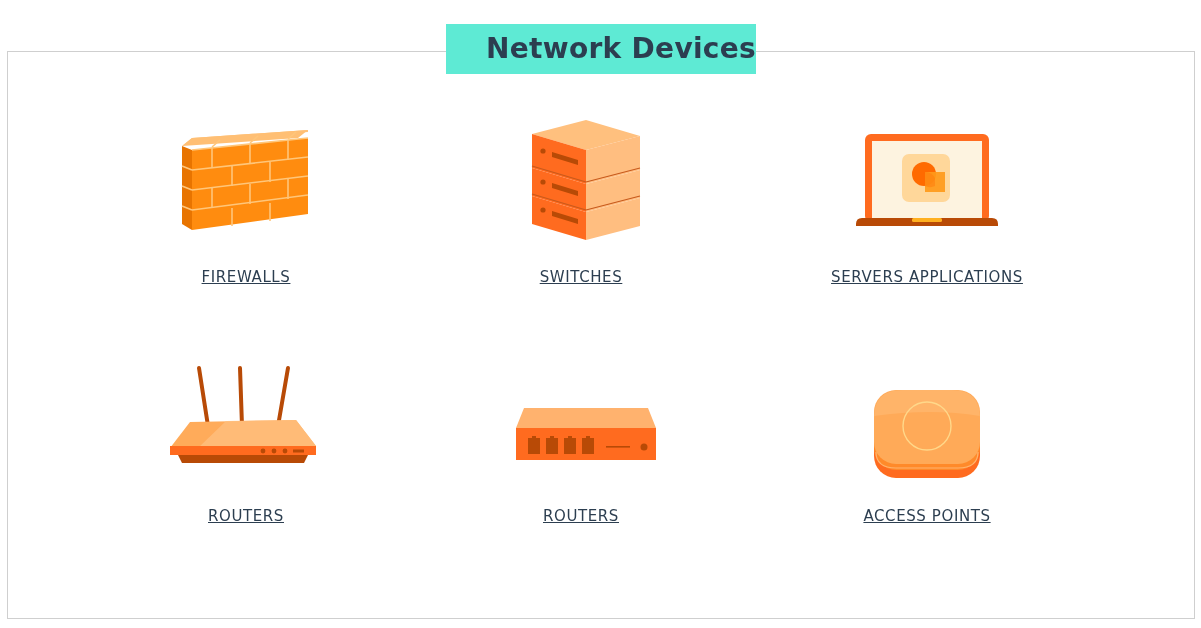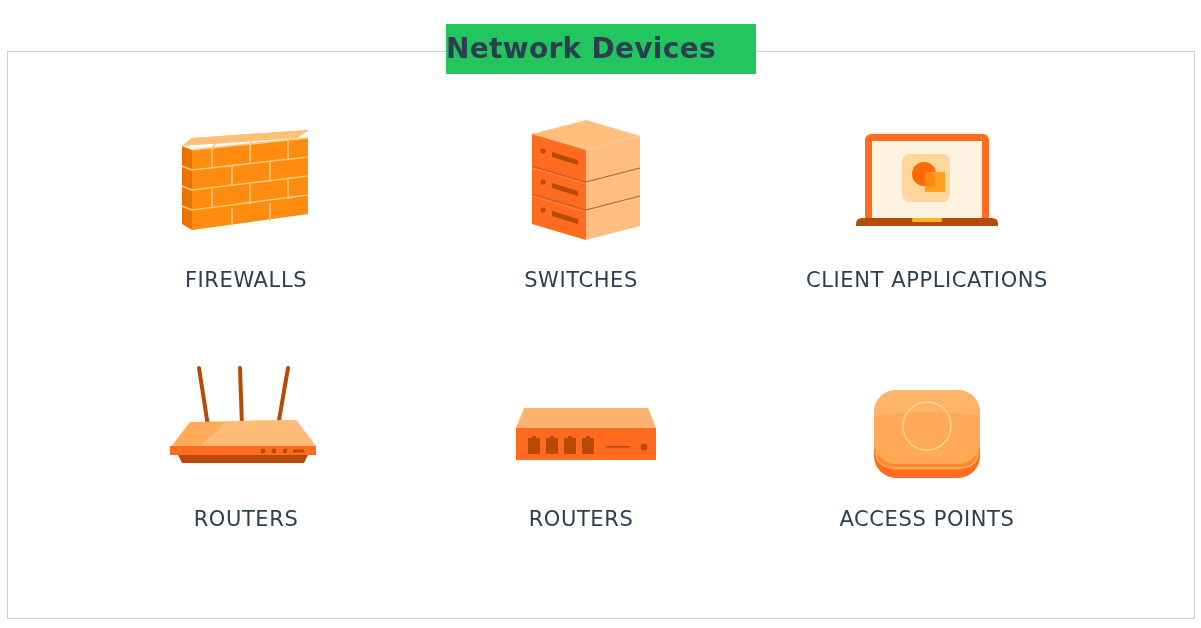--- a/index.html
+++ b/index.html
@@ -3,31 +3,31 @@
   <meta charset="utf-8">
   <style>
     html, body { margin: 0; padding: 0; background: #ffffff; }
     body { width: 1201px; height: 628px; position: relative; overflow: hidden; font-family: "Liberation Sans", "DejaVu Sans", sans-serif; }
     .frame {
       position: absolute; left: 7px; top: 51px; width: 1186px; height: 566px;
       border: 1px solid #cfcfcf; box-sizing: content-box;
     }
     .title-wrap {
       position: absolute; left: 446px; top: 24px; width: 310px; height: 50px;
-      background: #22c55e; text-align: left;
+      background: #5eead4; text-align: right;
     }
     .title {
       font-family: "DejaVu Sans", "Liberation Sans", sans-serif;
       font-weight: bold; font-size: 28px; color: #2c3e50; line-height: 50px; letter-spacing: 0.3px;
     }
     .icon { position: absolute; }
     .label {
       position: absolute; width: 300px; text-align: center;
       font-family: "DejaVu Sans", "Liberation Sans", sans-serif;
-      font-size: 21px; color: #2c3e50; letter-spacing: 0.6px;
+      font-size: 15px; color: #2c3e50; letter-spacing: 0.6px; text-decoration: underline;
     }
   </style>
 </head>
 <body>
 
 <div class="frame"></div>
 
 <div class="title-wrap">
   <span class="title">Network Devices</span>
 </div>
@@ -102,21 +102,21 @@
 <svg class="icon" style="left:854px;top:132px" width="146" height="96" viewBox="0 0 146 96">
   <rect x="11" y="2" width="124" height="88" rx="6" fill="#ff6b1f"></rect>
   <rect x="18" y="9" width="110" height="79" fill="#fdf3e0"></rect>
   <rect x="48" y="22" width="48" height="48" rx="7" fill="#ffd79a"></rect>
   <circle cx="70" cy="42" r="12" fill="#ff6a00"></circle>
   <rect x="71" y="40" width="20" height="20" fill="#ff9a1a" opacity="0.92"></rect>
   <path d="M71 40 A12 12 0 0 1 81 46 L81 54 A12 12 0 0 1 71 54 Z" fill="#ff7a0a" opacity="0.5"></path>
   <path d="M2 92 Q2 86 8 86 L138 86 Q144 86 144 92 L144 94 L2 94 Z" fill="#b84a06"></path>
   <rect x="58" y="86" width="30" height="4" rx="1.5" fill="#ffb020"></rect>
 </svg>
-<div class="label" style="left:777px;top:268px">CLIENT APPLICATIONS</div>
+<div class="label" style="left:777px;top:268px">SERVERS APPLICATIONS</div>
 
 <svg class="icon" style="left:168px;top:364px" width="150" height="102" viewBox="0 0 150 102">
   <g stroke="#b84a06" stroke-width="4" stroke-linecap="round">
     <line x1="31" y1="4" x2="40" y2="62"></line>
     <line x1="72" y1="4" x2="74" y2="62"></line>
     <line x1="120" y1="4" x2="110" y2="62"></line>
   </g>
   <polygon points="22,58 128,56 148,82 2,84" fill="#ffab5a"></polygon>
   <polygon points="58,57 128,56 148,82 30,84" fill="#ffbf7e" opacity="0.8"></polygon>
   <rect x="2" y="82" width="146" height="9" fill="#ff6b1f"></rect>

